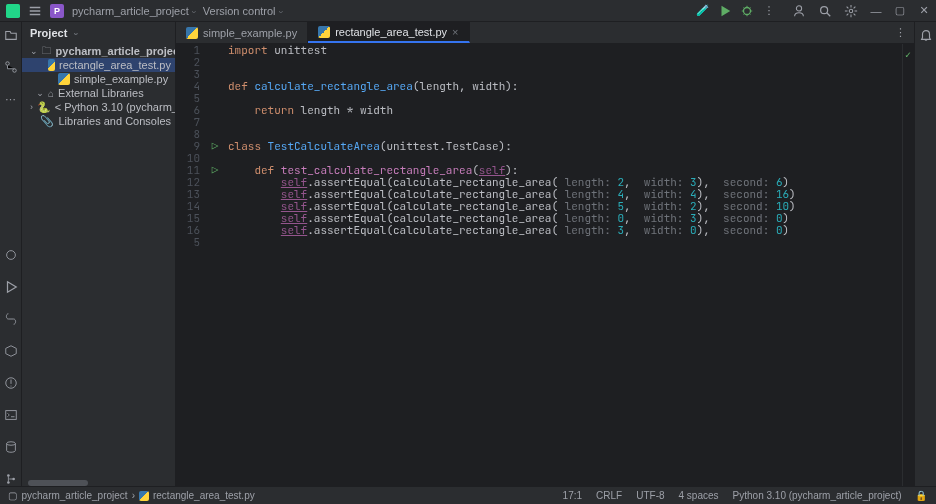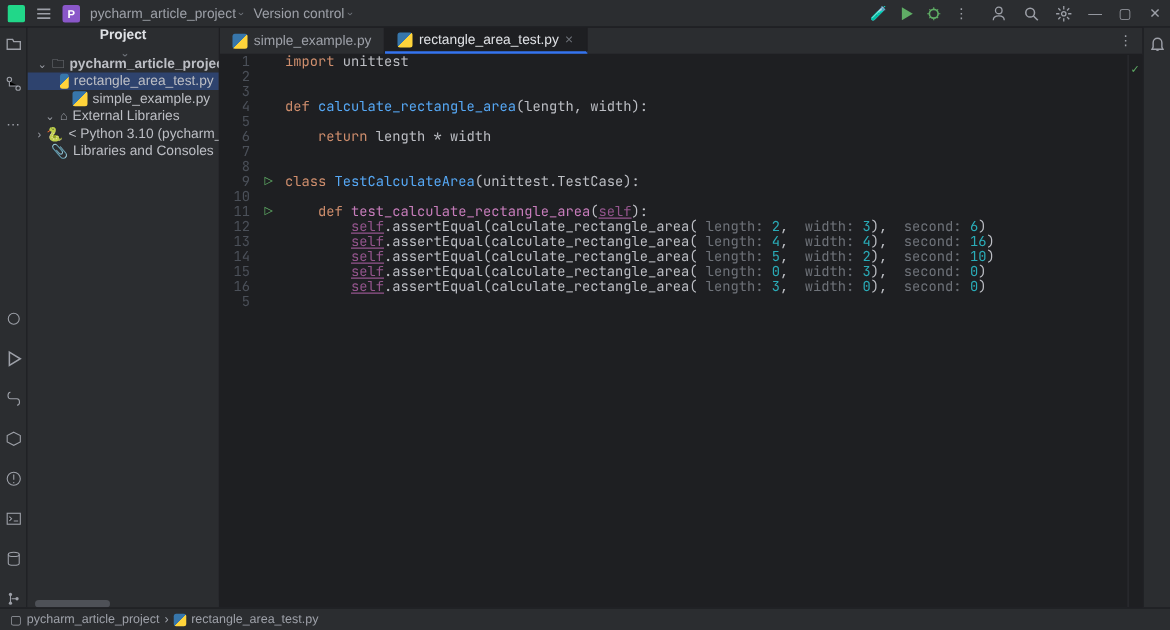--- a/index.html
+++ b/index.html
@@ -14,21 +14,21 @@
   .chev::after { content: "›"; transform: rotate(90deg); display: inline-block; margin-left: 3px; color: #6f737a; font-size: 9px; }
   .icon { width: 14px; height: 14px; display: inline-flex; align-items: center; justify-content: center; color: #9da0a8; }
   .icon svg { width: 14px; height: 14px; }
   .play-icon { color: #5fad65; }
   .bug-icon { color: #5fad65; }
   .wc-min, .wc-max, .wc-close { width: 12px; font-size: 11px; color: #9da0a8; text-align: center; }
   .main { flex: 1; display: flex; overflow: hidden; }
   .leftrail { width: 22px; background: #2b2d30; display: flex; flex-direction: column; align-items: center; padding-top: 6px; gap: 18px; border-right: 1px solid #1e1f22; }
   .leftrail .spacer { flex: 1; }
   .project-pane { width: 154px; background: #2b2d30; display: flex; flex-direction: column; border-right: 1px solid #1e1f22; }
-  .pane-header { height: 22px; display: flex; align-items: center; padding: 0 8px; font-weight: 600; color: #dfe1e5; gap: 4px; flex-direction: column; }
+  .pane-header { height: 22px; display: flex; align-items: center; padding: 0 8px; font-weight: 600; color: #dfe1e5; gap: 4px; }
   .tree { flex: 1; overflow: hidden; font-size: 11px; }
   .tree-row { display: flex; align-items: center; height: 14px; padding: 0 4px; gap: 4px; white-space: nowrap; }
   .tree-row.sel { background: #2e436e; }
   .tw { width: 8px; text-align: center; color: #9da0a8; font-size: 9px; }
   .ind { display: inline-block; }
   .folder-icon::before { content: "🗀"; font-size: 10px; color: #9da0a8; }
   .py-icon { width: 12px; height: 12px; border-radius: 2px; background: linear-gradient(135deg,#3776ab 50%,#ffd43b 50%); display: inline-block; }
   .lib-icon::before { content: "⌂"; font-size: 10px; color: #9da0a8; }
   .pane-scroll { height: 6px; background: #2b2d30; }
   .pane-scroll-thumb { height: 6px; width: 60px; background: #4e5157; border-radius: 3px; margin-left: 6px; }
@@ -303,13 +303,21 @@
 </div>
 
 <div class="statusbar">
   <div class="crumbs">
     <span>▢</span>
     <span>pycharm_article_project</span>
     <span>›</span>
     <span class="py-icon" style="width:10px;height:10px"></span>
     <span>rectangle_area_test.py</span>
   </div>
+  <div class="right">
+    <span>17:1</span>
+    <span>CRLF</span>
+    <span>UTF-8</span>
+    <span>4 spaces</span>
+    <span>Python 3.10 (pycharm_article_project)</span>
+    <span class="lock">🔒</span>
+  </div>
 </div>
 
 </body></html>

